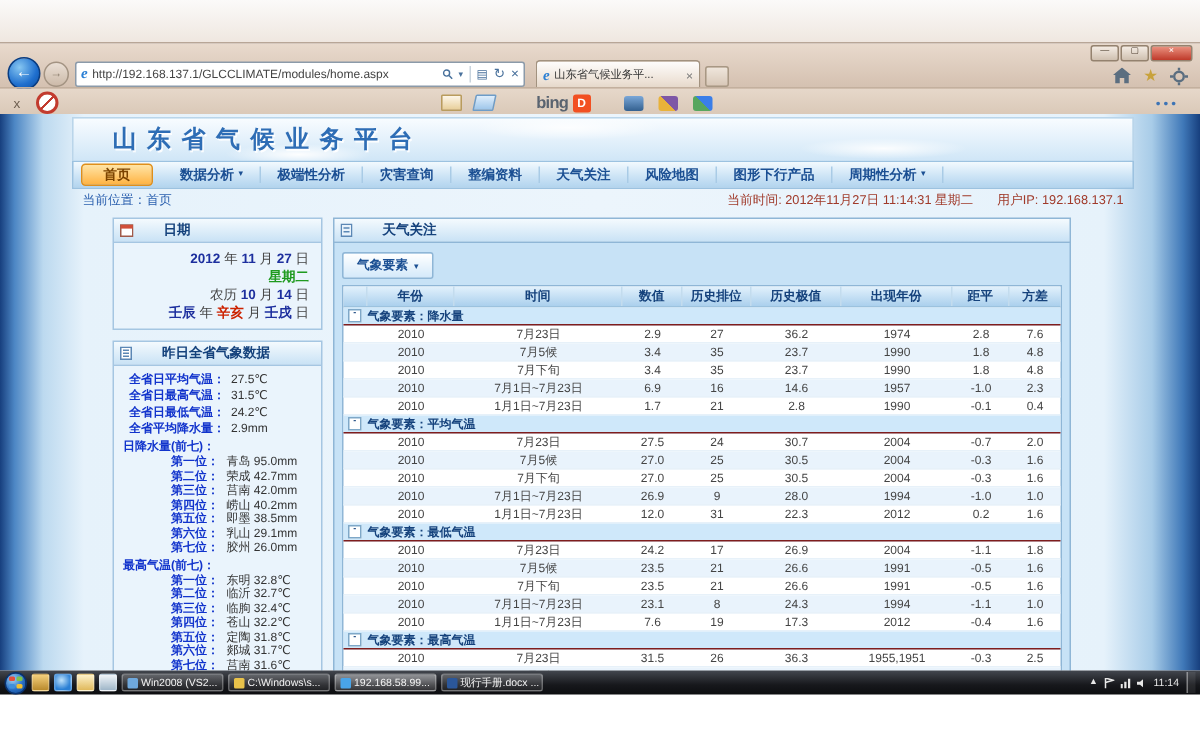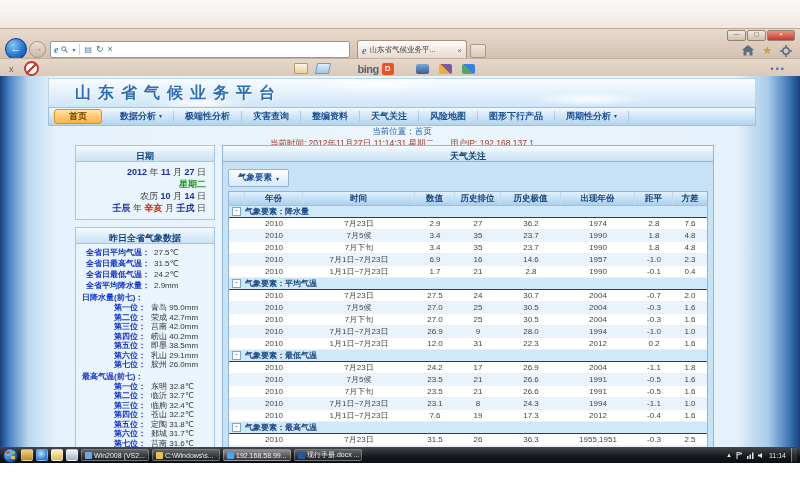--- a/index.html
+++ b/index.html
@@ -74,29 +74,29 @@
     display:flex;align-items:center;justify-content:center;font-size:8px;color:#fff;white-space:nowrap;}
   .welcome-user{color:#ff6a00;font-weight:bold;margin:0 2px;}
   .navbar{height:17px;background:linear-gradient(180deg,#f2f9fe,#cde4f6 55%,#b2d4ee);
           border:1px solid #9cc2e0;display:flex;align-items:center;padding-left:5px;}
   .nav-item{font-size:9px;font-weight:bold;color:#1b4f93;padding:0 11px;height:11px;line-height:11px;
             border-right:1px solid #a9cbe6;display:flex;align-items:center;gap:3px;white-space:nowrap;}
   .nav-item.active{background:linear-gradient(#ffe4a6,#ffb342);border:1px solid #e08f1a;border-radius:3px;
             color:#7c4400;height:13px;line-height:13px;padding:0 14px;margin-right:7px;}
   .nav-arrow{font-size:6px;}
   .statusrow{height:16px;display:flex;justify-content:space-between;align-items:center;
-             font-size:8.5px;padding:0 7px;color:#2a5fae;white-space:nowrap;flex-direction:column;}
+             font-size:8.5px;padding:0 7px;color:#2a5fae;white-space:nowrap;}
   .status-right{color:#a03a2a;display:flex;gap:16px;}
   .bodyarea{position:relative;height:300px;}
   
   .sidebar{position:absolute;left:27px;top:3px;width:140px;}
   .panel{border:1px solid #a5c6e2;background:#eaf4fc;margin-bottom:7px;}
-  .panel-header{height:15px;display:flex;align-items:center;gap:4px;padding:0 4px;
+  .panel-header{height:15px;display:flex;align-items:center;gap:20px;padding:0 4px;
     background:linear-gradient(#f4fafe,#c9e2f5);border-bottom:1px solid #a5c6e2;
-    font-size:9px;font-weight:bold;color:#15427c;white-space:nowrap;flex-direction:column;}
+    font-size:9px;font-weight:bold;color:#15427c;white-space:nowrap;}
   .date-body{padding:4px 8px 5px;text-align:right;font-size:9px;line-height:12px;white-space:nowrap;}
   .dp-num{color:#1d2f9e;font-weight:bold;}
   .dp-unit{color:#444;}
   .gz-b{color:#1d2f9e;font-weight:bold;}
   .gz-r{color:#cc2200;font-weight:bold;}
   .weekday{color:#1f9a1f;font-weight:bold;}
   .weather-body{padding:3px 4px 4px;font-size:8px;white-space:nowrap;}
   .sum-row{line-height:11px;display:flex;}
   .sum-label{color:#1133cc;font-weight:bold;margin-left:6px;}
   .sum-value{color:#333;margin-left:4px;}
@@ -163,20 +163,21 @@
     <div class="win-controls">
       <div class="win-btn">—</div>
       <div class="win-btn">▢</div>
       <div class="win-btn close">×</div>
     </div>
     <div class="addr-row">
       <div class="nav-back">←</div>
       <div class="nav-fwd">→</div>
       <div class="url-box">
         <span class="fav-e">e</span>
+        <span class="url-text">http://192.168.137.1/GLCCLIMATE/modules/home.aspx</span>
         <span class="url-icons">
           <svg class="tray-ic" width="9" height="9" viewBox="0 0 9 9">
               <circle cx="3.5" cy="3.5" r="2.6" fill="none" stroke="#49719c" stroke-width="1.2"></circle>
               <line x1="5.6" y1="5.6" x2="8.3" y2="8.3" stroke="#49719c" stroke-width="1.3"></line>
             </svg>
           <span style="font-size:6px;">▾</span>
           <span class="sep"></span>
           <span style="font-size:8px;">▤</span>
           <span>↻</span>
           <span>×</span>

